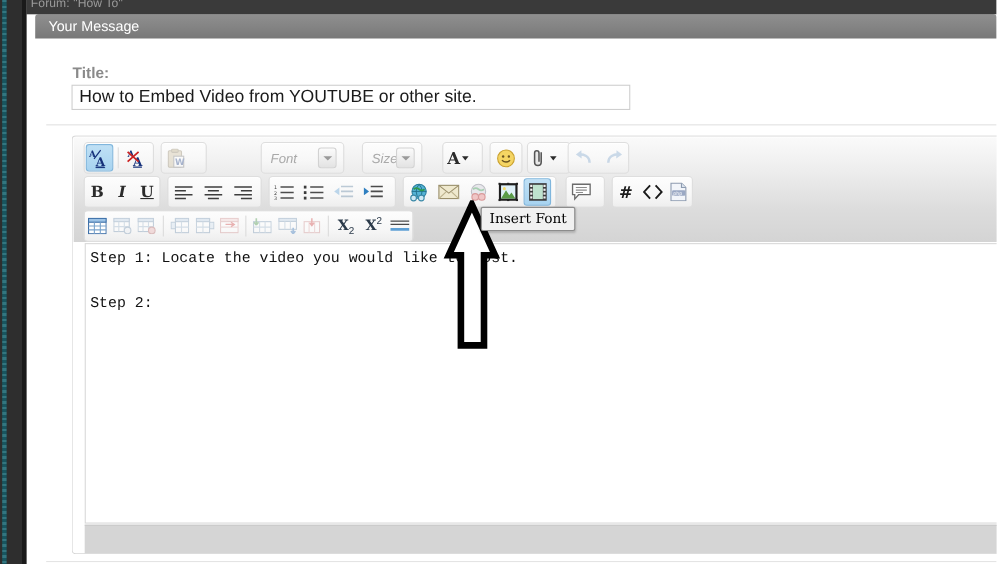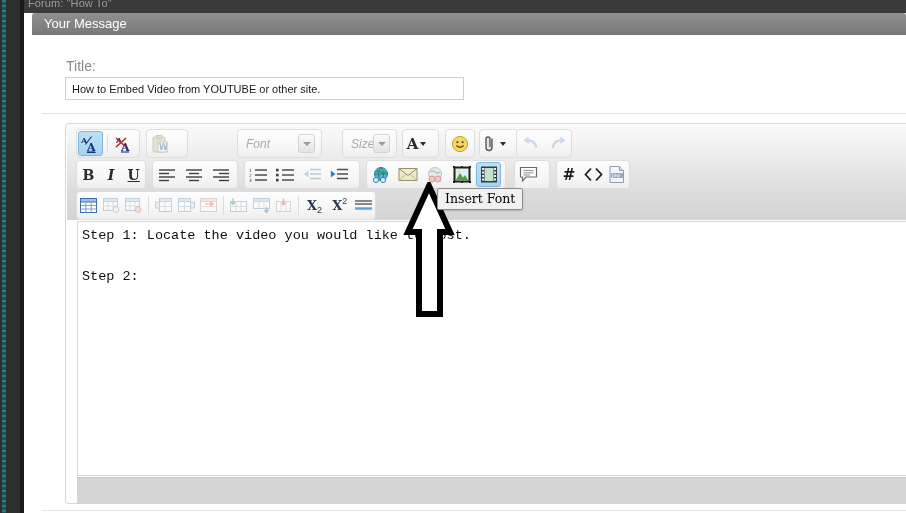--- a/index.html
+++ b/index.html
@@ -58,28 +58,28 @@
     border-top-left-radius:3px; border-top-right-radius:3px;
   }
   #msg-header .label {
     position:absolute; left:12px; top:3px;
     font-size:13px; color:#ffffff;
   }
 
   
   #title-label {
     position:absolute; left:42px; top:45px;
-    font-size:14px; color:#8a8a8a; font-weight:normal;
+    font-size:14px; color:#8a8a8a; font-weight:bold;
   }
   #title-input {
-    position:absolute; left:41px; top:64px; width:399px; height:23px;
+    position:absolute; left:41px; top:64px; width:508px; height:23px;
     border:1px solid #cfcfcf;
     background:#fff;
     font-family:"Liberation Sans", sans-serif;
-    font-size:11px; color:#1a1a1a;
+    font-size:16px; color:#1a1a1a;
     padding:0 6px;
     outline:none;
   }
 
   #hr-1 {
     position:absolute; left:18px; top:100px; width:864px; height:1px;
     background:#e2e2e2;
   }
 
   
@@ -248,30 +248,30 @@
           <div class="btn dim" title="Paste from Word">
             <svg width="17" height="18" viewBox="0 0 17 18">
               <rect x="1" y="2" width="12" height="15" rx="1" fill="#cdbf9e" stroke="#8c7f63"></rect>
               <rect x="4" y="0.5" width="6" height="3" rx="1" fill="#b8a980" stroke="#8c7f63"></rect>
               <rect x="6" y="7" width="9" height="10" fill="#fff" stroke="#7a7a7a"></rect>
               <text x="7" y="15" font-family="DejaVu Sans, sans-serif" font-size="8" font-weight="bold" fill="#2b4b8c">W</text>
             </svg>
           </div>
         </div>
 
-        <div class="grp" style="left:170px;width:85px;">
+        <div class="grp" style="left:170px;width:76px;">
           <div class="dd" style="width:100%">
             <span>Font</span>
             <span class="caret" style="position:absolute;right:3px;">
               <span class="caret-glyph"></span>
             </span>
           </div>
         </div>
 
-        <div class="grp" style="left:275px;width:55px;">
+        <div class="grp" style="left:262px;width:55px;">
           <div class="dd" style="width:100%">
             <span>Size</span>
             <span class="caret" style="position:absolute;right:3px;">
               <span class="caret-glyph"></span>
             </span>
           </div>
         </div>
 
         <div class="grp" style="left:335px;width:37px;">
           <div class="btn" title="Text Color">

